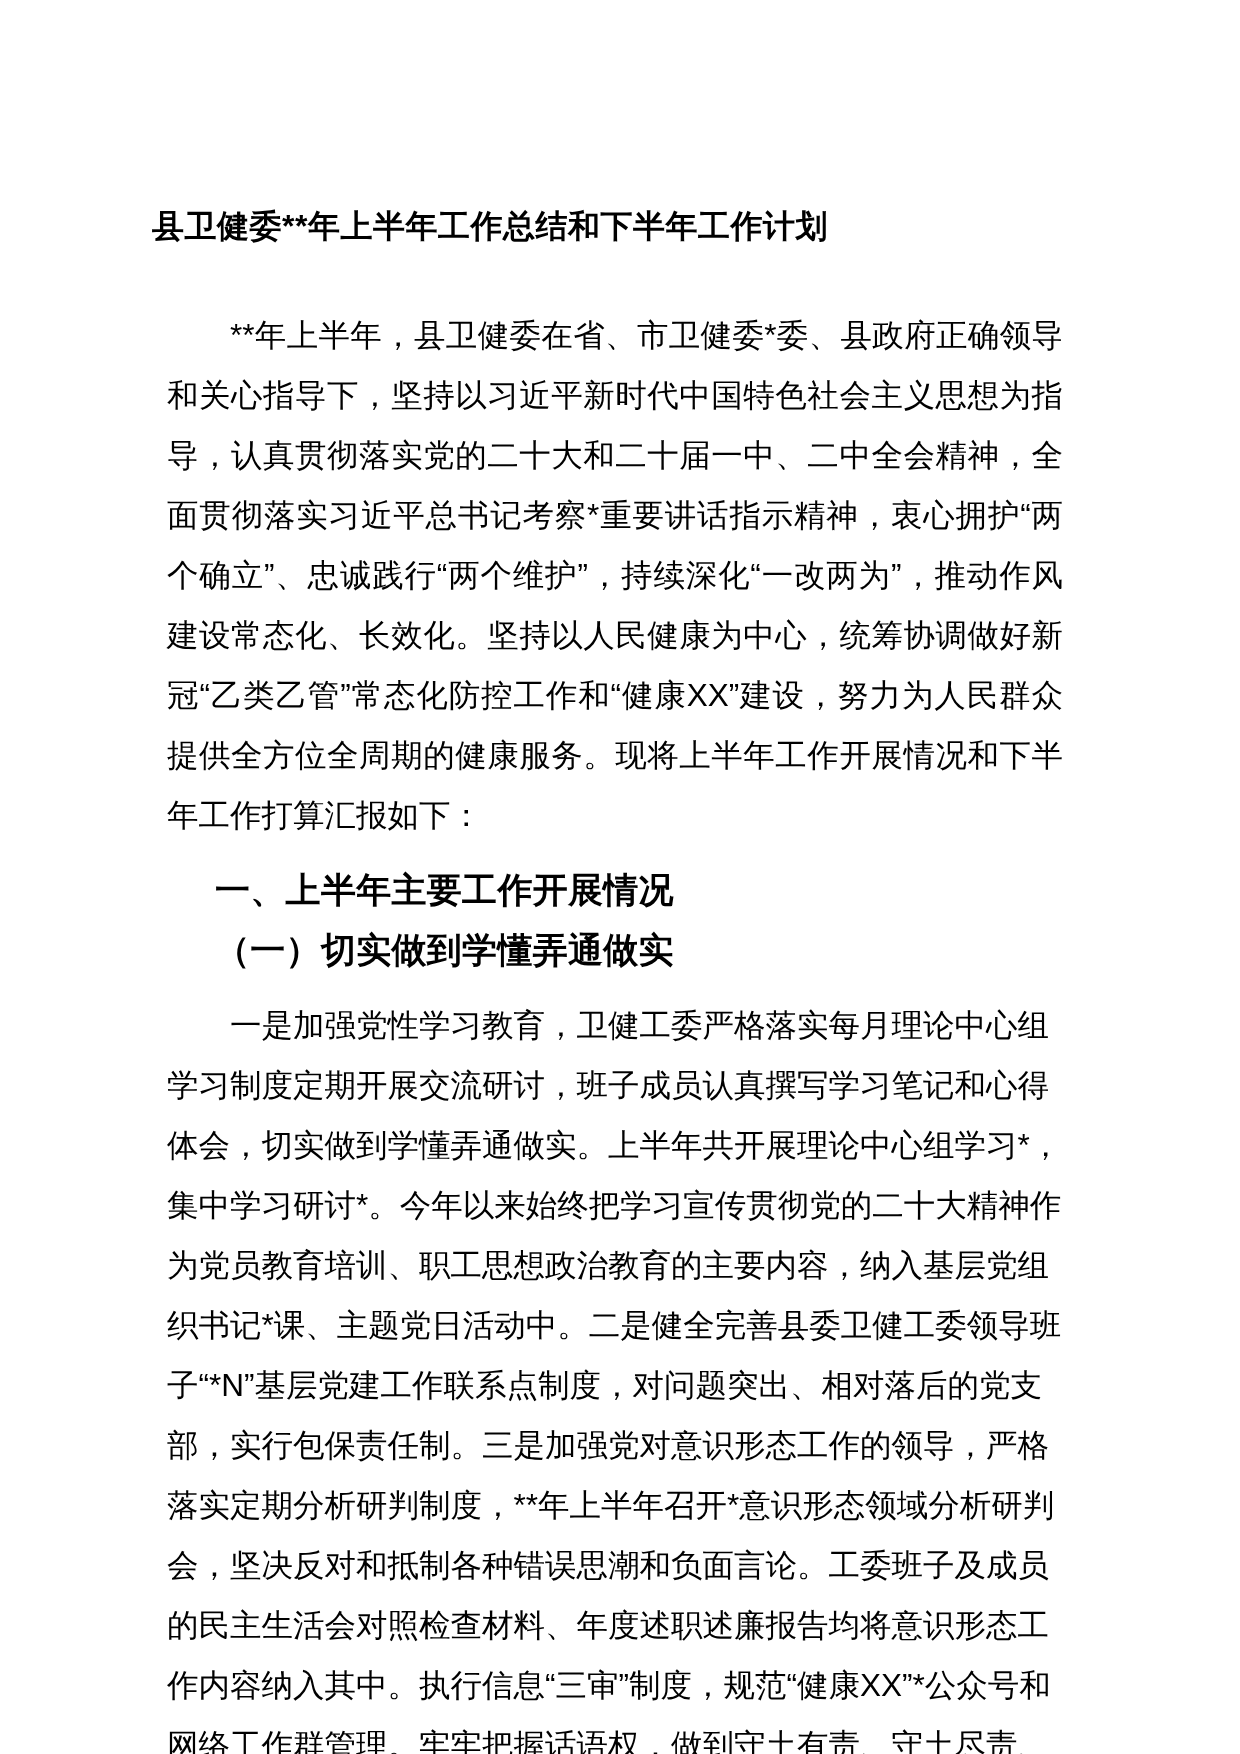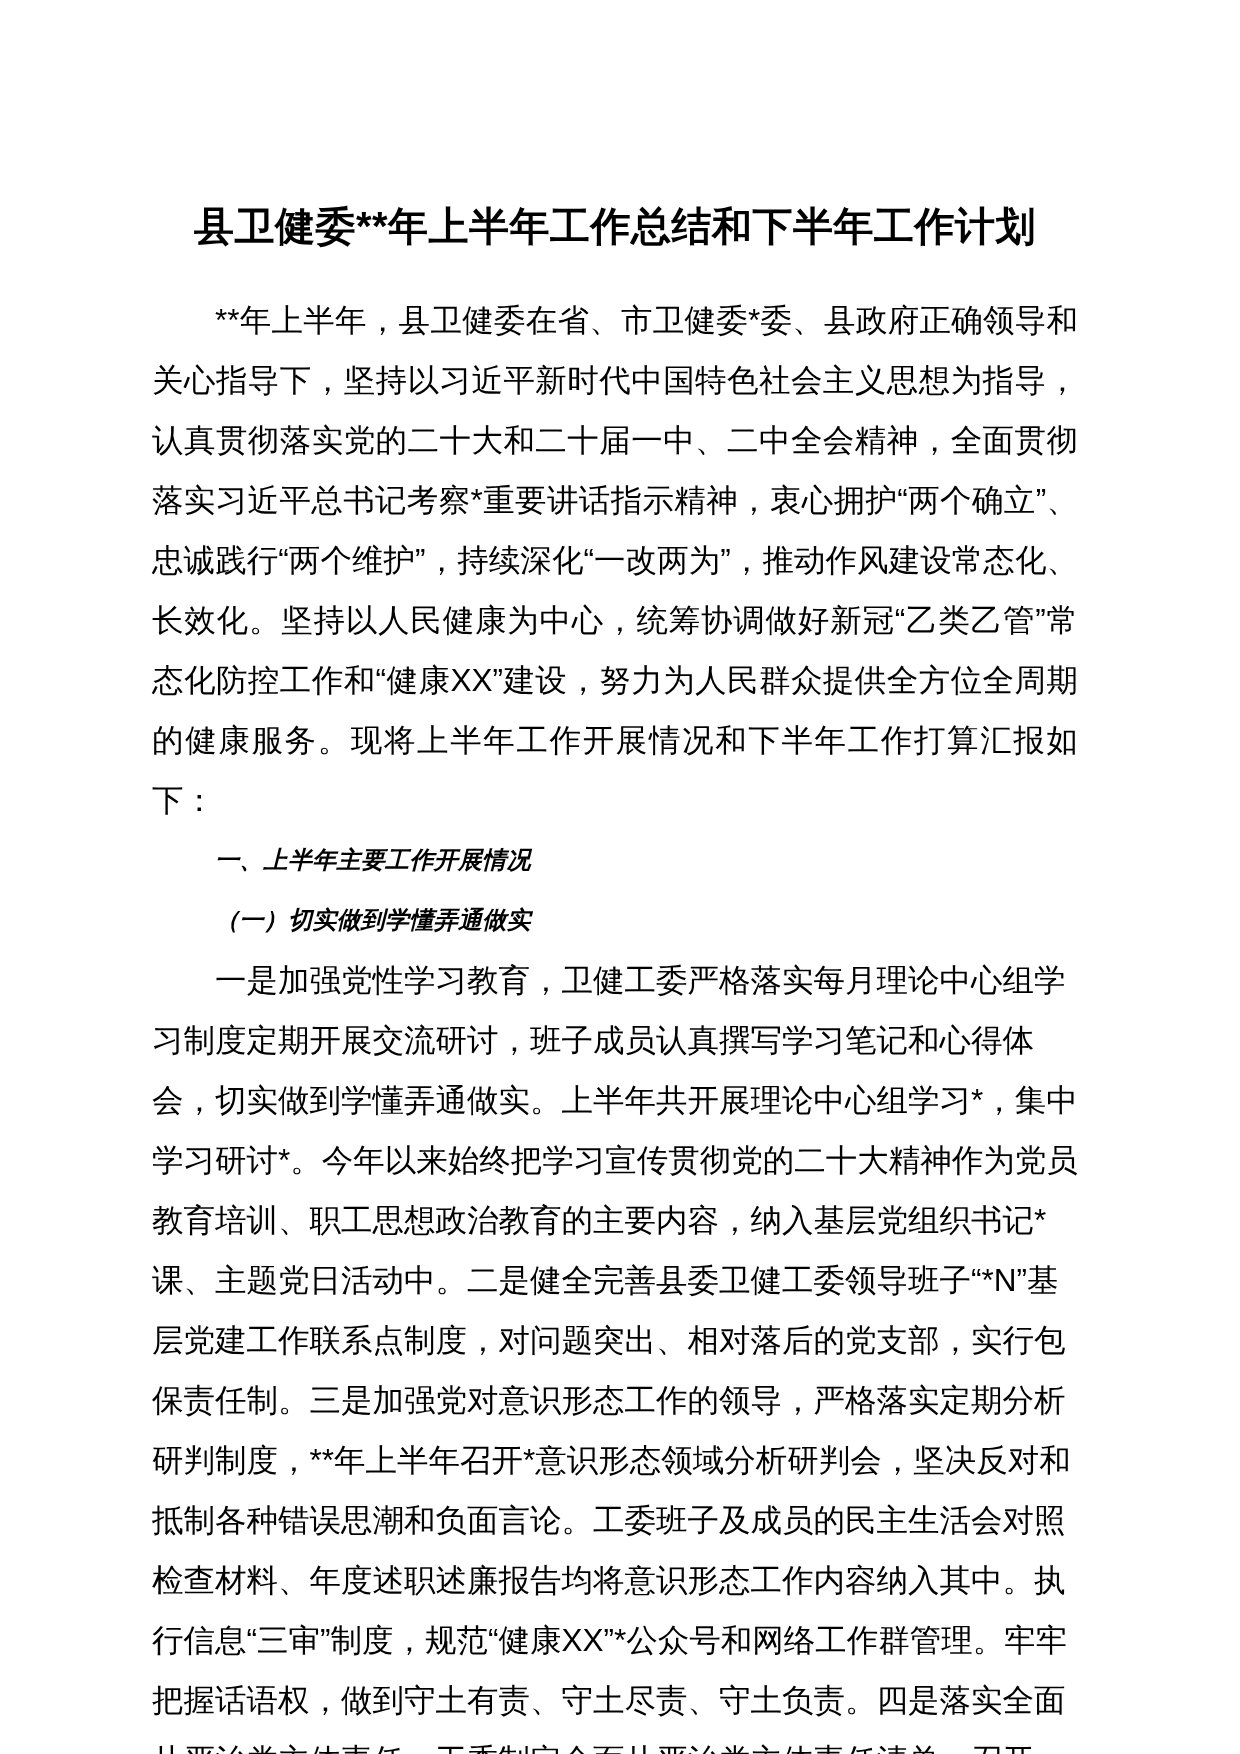--- a/index.html
+++ b/index.html
@@ -23,55 +23,54 @@
     height: 1754px;
     background: #ffffff;
   }
   .content {
     position: absolute;
     left: 152px;
     top: 196px;
     width: 926px;
   }
   .doc-title {
-    font-size: 40px;
+    font-size: 32px;
     font-weight: bold;
-    text-align: center;
+    text-align: left;
     letter-spacing: 0.5px;
     line-height: 60px;
     margin: 0 0 4px 0;
     padding: 0;
     white-space: nowrap;
   }
   .gap-after-title {
     height: 30px;
   }
   .para {
     font-size: 31.5px;
     line-height: 60px;
     text-align: justify;
     text-justify: inter-ideograph;
     text-indent: 63px;
-    margin: 0;
+    margin: 15px;
     padding: 0;
     letter-spacing: 0px;
     word-break: break-all;
   }
   .para-last {
     text-align: left;
   }
   .heading {
-    font-size: 24px;
+    font-size: 35px;
     font-weight: bold;
     line-height: 60px;
     text-indent: 63px;
     margin: 0;
     padding: 0;
     letter-spacing: 0.3px;
-    font-style: italic;
   }
 </style>
 </head>
 <body>
 
 <div class="page">
   <div class="content">
 
     <h1 class="doc-title">县卫健委**年上半年工作总结和下半年工作计划</h1>
 

